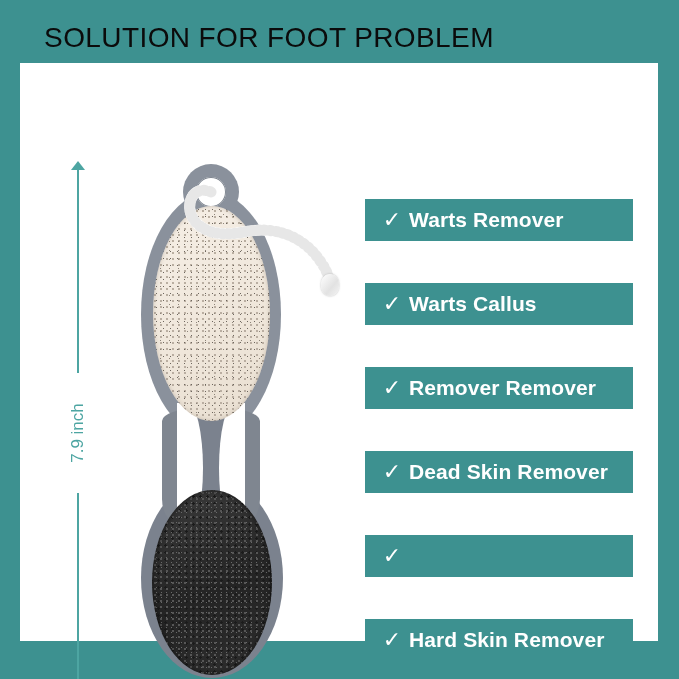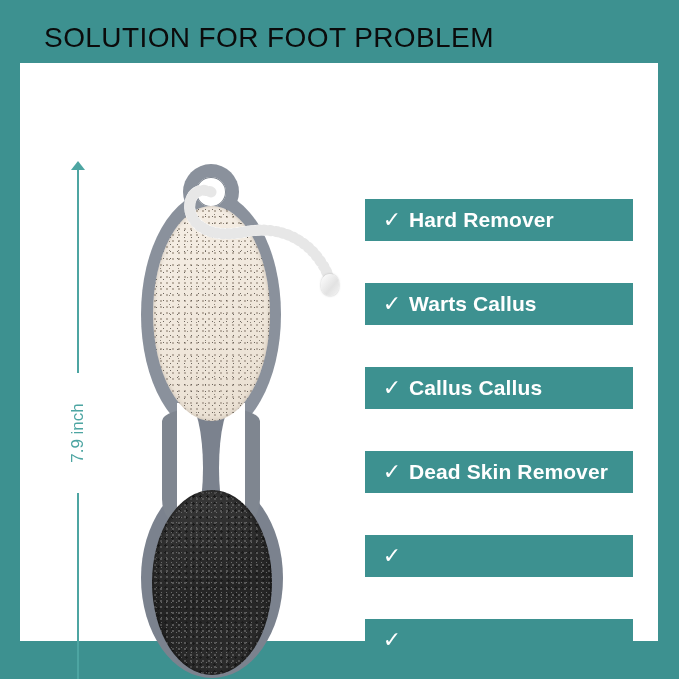--- a/index.html
+++ b/index.html
@@ -255,42 +255,43 @@
         <path d="M79 34 C 60 26, 52 48, 62 62 C 72 76, 92 78, 112 74
                  C 140 68, 168 76, 186 100 C 196 113, 198 122, 198 128" fill="none" stroke="#e3e3e3" stroke-width="11" stroke-linecap="round" stroke-dasharray="1.5 4.5" opacity="0.85"></path>
       </svg>
       <div class="cord-knot"></div>
     </div>
 
     <div id="features">
 
       <div class="feature-bar">
         <span class="check-icon">✓</span>
-        <span class="feature-label">Hard Remover</span>
+        <span class="feature-label">Warts Remover</span>
       </div>
 
       <div class="feature-bar">
         <span class="check-icon">✓</span>
         <span class="feature-label">Warts Callus</span>
       </div>
 
       <div class="feature-bar">
         <span class="check-icon">✓</span>
-        <span class="feature-label">Callus Callus</span>
+        <span class="feature-label">Remover Remover</span>
       </div>
 
       <div class="feature-bar">
         <span class="check-icon">✓</span>
         <span class="feature-label">Dead Skin Remover</span>
       </div>
 
       <div class="feature-bar">
         <span class="check-icon">✓</span>
       </div>
 
       <div class="feature-bar">
         <span class="check-icon">✓</span>
+        <span class="feature-label">Hard Skin Remover</span>
       </div>
 
     </div>
 
   </div>
 </div>
 
 </body></html>

